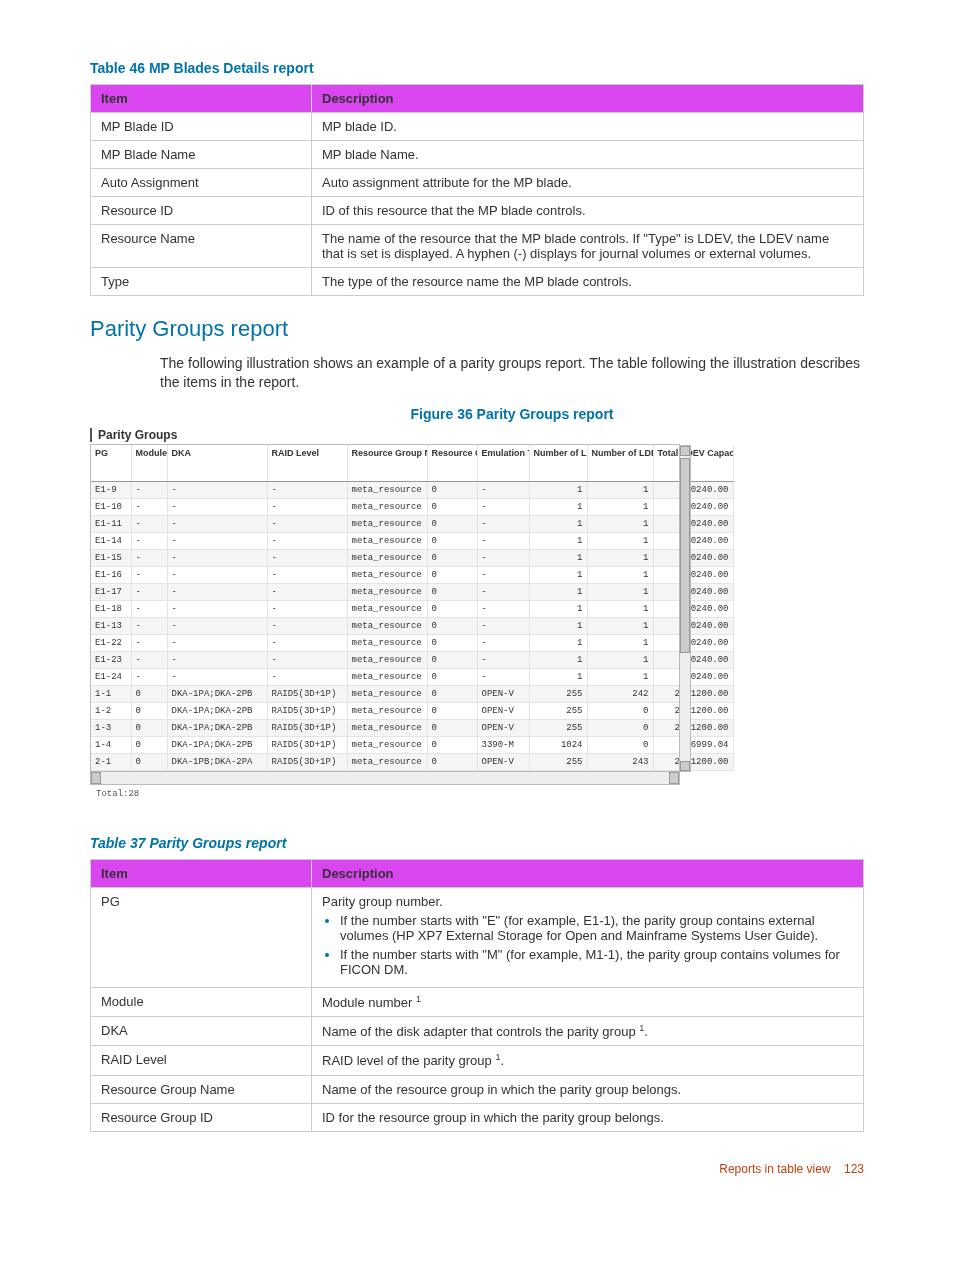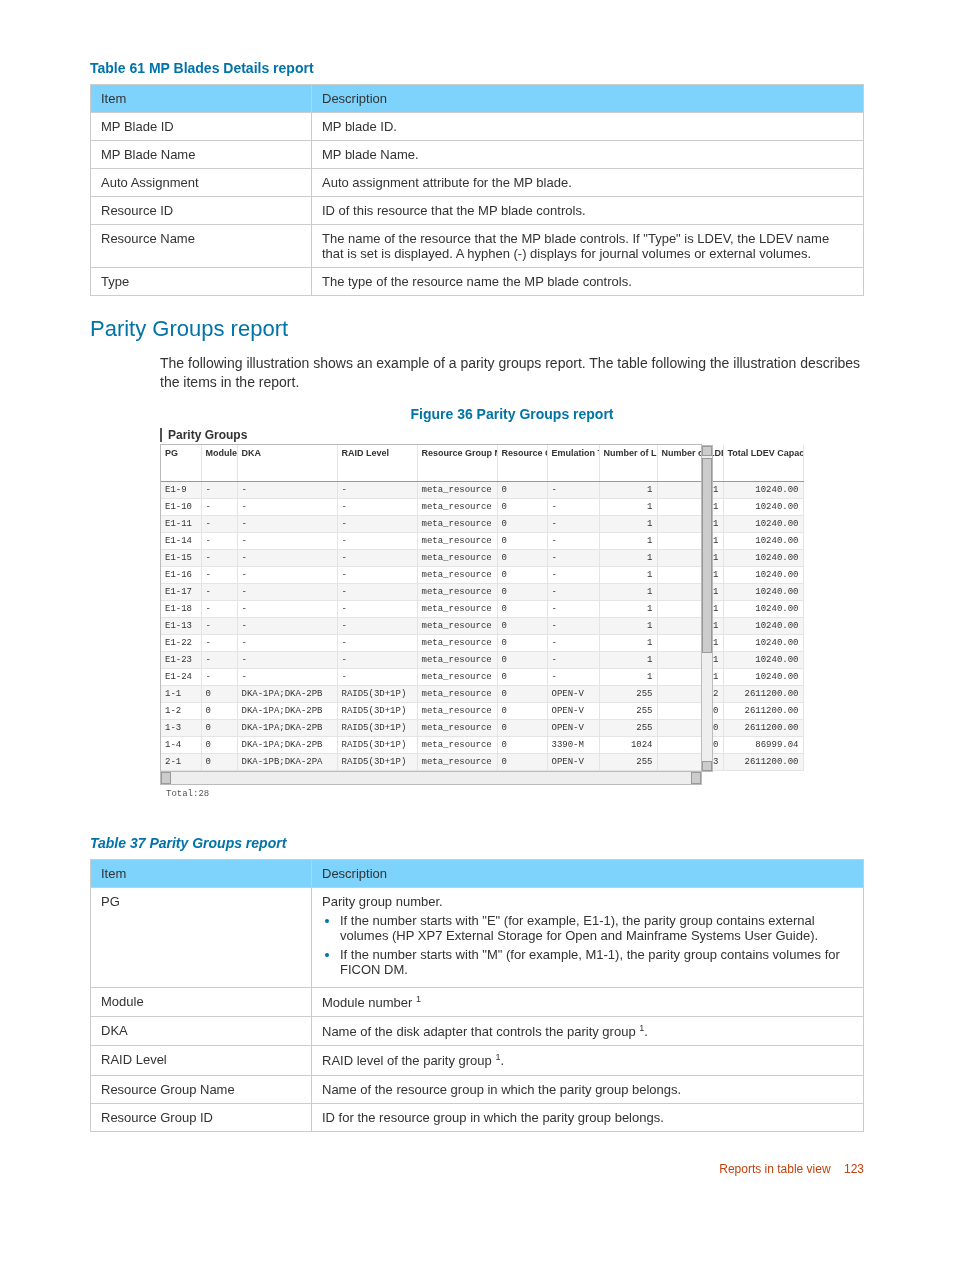--- a/index.html
+++ b/index.html
@@ -23,44 +23,43 @@
     margin-bottom: 20px;
   }
   table.def th, table.def td {
     border: 1px solid #ccc;
     padding: 6px 10px;
     text-align: left;
     vertical-align: top;
     font-size: 13px;
   }
   table.def th {
-    font-weight: normal;
-    background: #7dd3fc;
+    font-weight: bold;
+    background: #d946ef;
   }
   h2.section {
     color: #0073a8;
     font-weight: normal;
     font-size: 22px;
     margin: 20px 0 2px 0;
   }
   .body-text {
     font-size: 14px;
     margin: 12px 0 14px 70px;
     line-height: 1.35;
   }
   .fig-title {
     color: #0073a8;
     font-weight: bold;
     font-size: 14px;
     margin: 0 0 6px 70px;
     text-align: center;
   }
   .report-box {
-    margin-left: 70px;
-    width: 542px;
+    width: 590px;
     font-family: Verdana, Arial, sans-serif;
   }
   .report-title {
     font-weight: bold;
     font-size: 12px;
     border-left: 2px solid #555;
     padding-left: 6px;
     margin-bottom: 2px;
   }
   .report-sub {
@@ -135,21 +134,21 @@
   .footer {
     text-align: right;
     font-size: 12px;
     color: #c2410c;
     margin-top: 30px;
   }
 </style>
 </head>
 <body>
 
-<div class="tbl-title">Table 61  MP Blades Details report</div>
+<div class="tbl-title">Table 46  MP Blades Details report</div>
 <table class="def">
   <thead>
       <tr id="t36-head">
         <th>Item</th>
         <th>Description</th>
       </tr>
     </thead>
   <tbody id="t36-body">
       <tr>
         <td style="width: 200px;">MP Blade ID</td>

